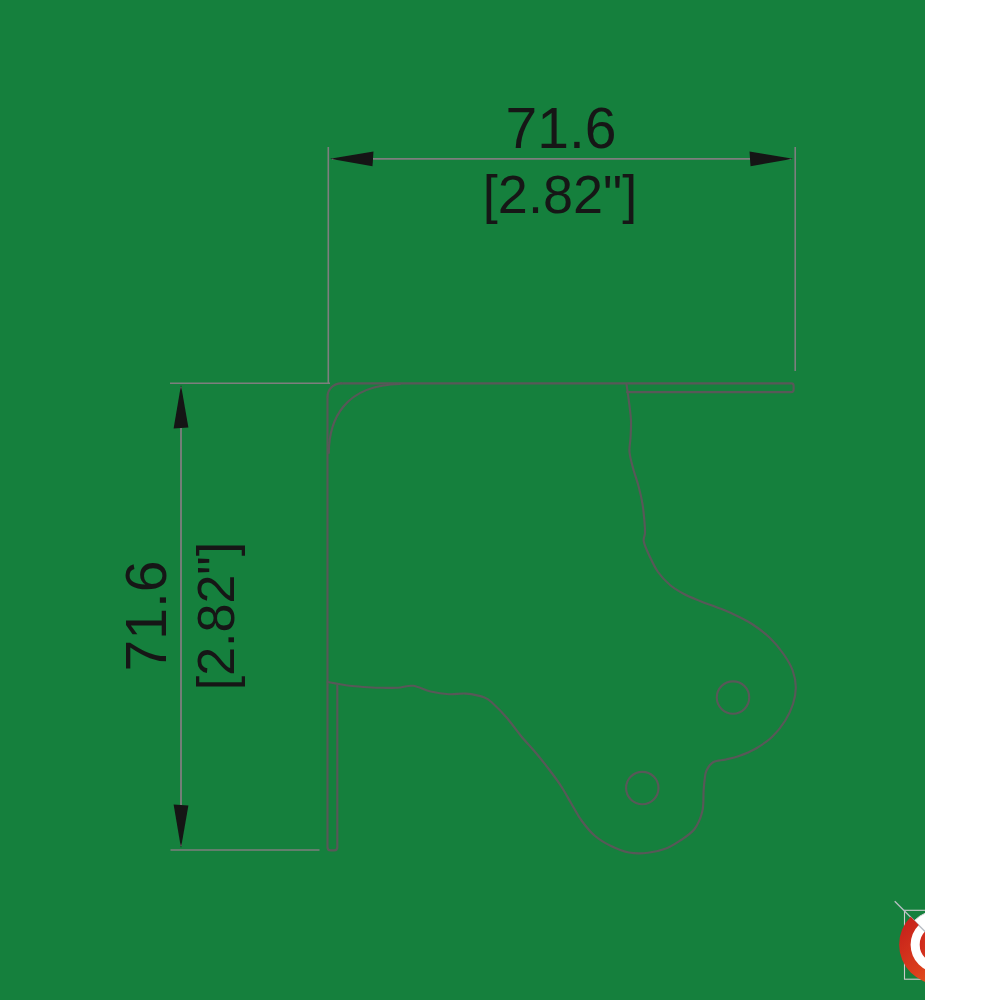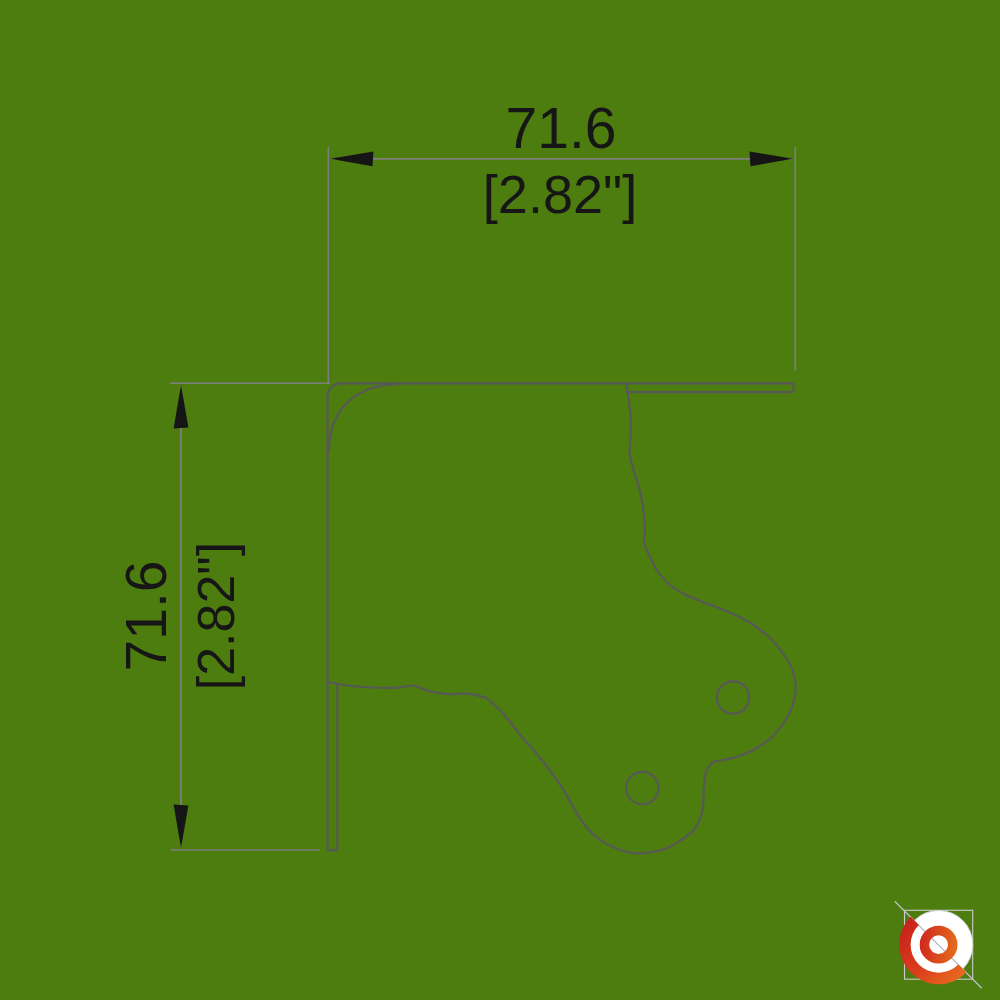--- a/index.html
+++ b/index.html
@@ -1,16 +1,16 @@
 <!DOCTYPE html>
 <html><head>
 <meta charset="utf-8">
 <style>
 html,body{margin:0;padding:0;background:#ffffff;}
-#page{position:relative;width:1000px;height:1000px;background:#4d7c0f;overflow:hidden;
+#page{position:relative;width:925px;height:1000px;background:#15803d;overflow:hidden;
 font-family:"Liberation Sans", sans-serif;}
 </style>
 </head>
 <body>
 <div id="page">
 <svg style="filter:blur(0.5px)" width="1000" height="1000" viewBox="0 0 1000 1000" xmlns="http://www.w3.org/2000/svg">
 
   <text x="561" y="147.5" font-size="57" fill="#161616" text-anchor="middle">71.6</text>
 
   <text x="560" y="213" font-size="54" fill="#161616" text-anchor="middle">[2.82"]</text>

